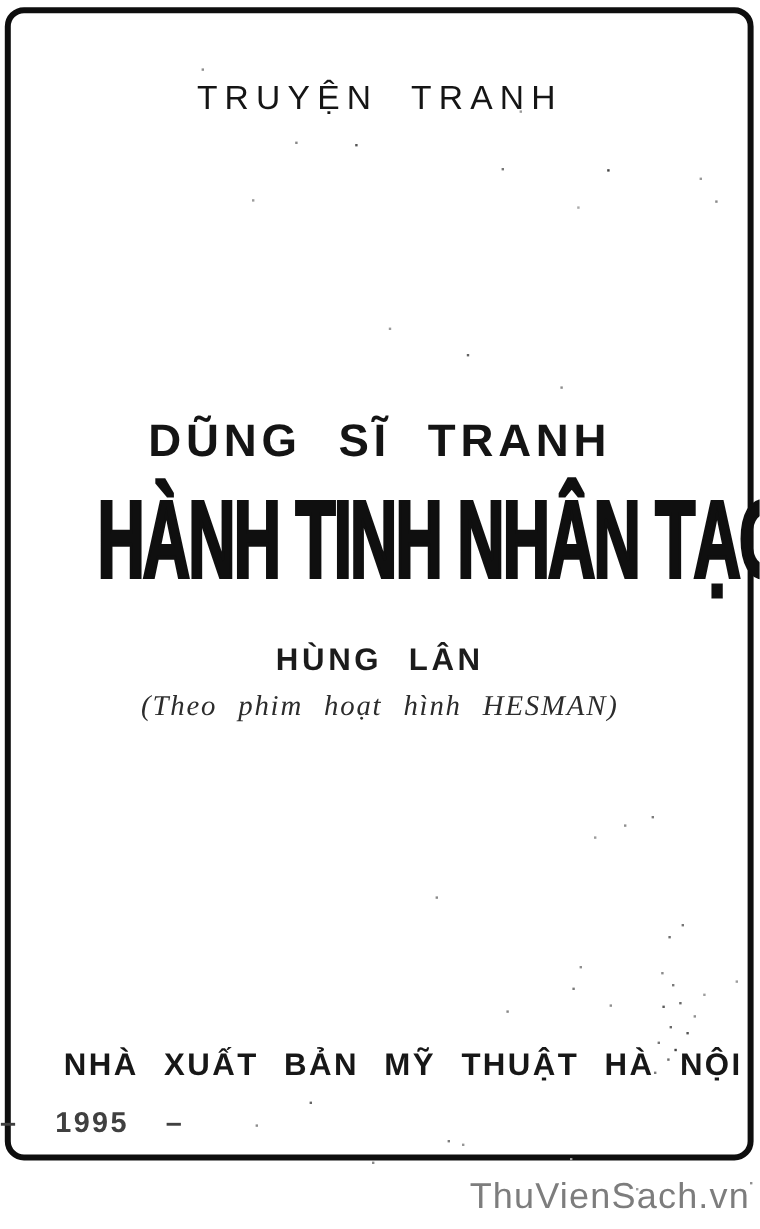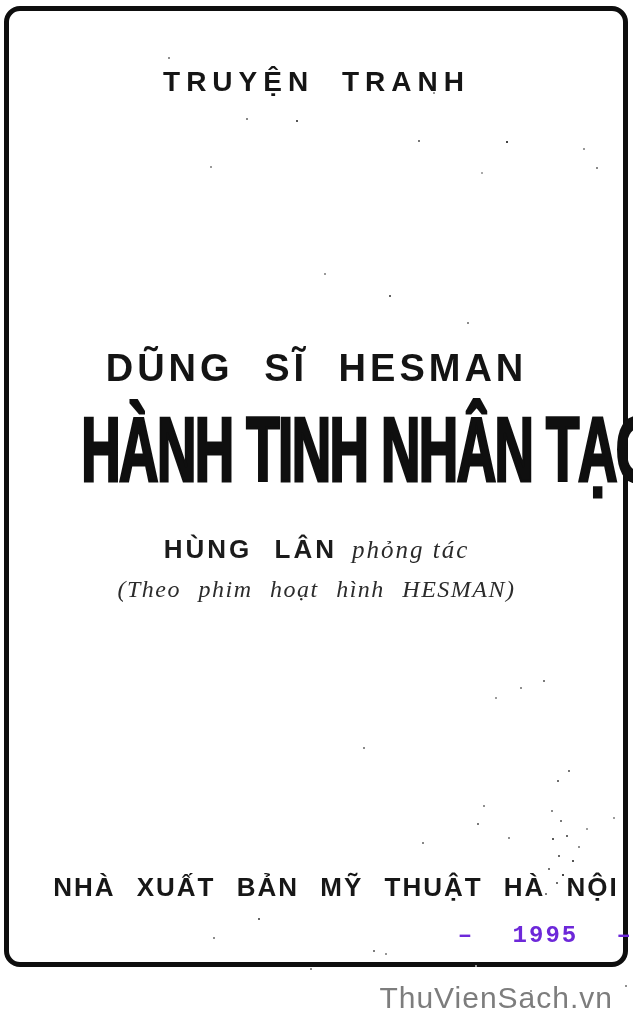--- a/index.html
+++ b/index.html
@@ -20,21 +20,21 @@
     border:5px solid #0e0e0e;
     border-radius:16px;
     background:#ffffff;
   }
 
   .category-label {
     position:absolute;
     left:0; top:66px; width:100%;
     text-align:center;
     font-size:28px;
-    font-weight:bold;
+    font-weight:normal;
     letter-spacing:6px;
     word-spacing:14px;
     color:#151515;
   }
 
   .series-title {
     position:absolute;
     left:0; top:347px; width:100%;
     text-align:center;
     font-size:38px;
@@ -106,32 +106,31 @@
     font-weight:bold;
     letter-spacing:2px;
     word-spacing:12px;
     color:#171717;
     padding-left:39px;
   }
 
   .year-line {
     position:absolute;
     left:0; top:922px; width:100%;
-    text-align:right;
+    text-align:left;
     font-size:24px;
     font-weight:bold;
     letter-spacing:2px;
     word-spacing:22px;
-    color:#6d28d9;
-    font-family:Liberation Mono, monospace;
+    color:#404040;
   }
 
   .watermark {
     position:absolute;
-    right:20px; top:981px;
+    right:8px; top:981px;
     font-size:30px;
     font-weight:normal;
     letter-spacing:1px;
     color:#7d7d7d;
   }
 
   
   .scan-noise {
     position:absolute;
     left:0; top:0; width:2px; height:2px;
@@ -186,29 +185,28 @@
 </style>
 </head>
 <body>
 
 <div class="page-frame"></div>
 
 <div class="scan-noise"></div>
 
 <div class="category-label">TRUYỆN TRANH</div>
 
-<div class="series-title">DŨNG SĨ HESMAN</div>
+<div class="series-title">DŨNG SĨ TRANH</div>
 
 <div class="main-title-wrap">
   <span class="main-title">HÀNH TINH NHÂN TẠO</span>
 </div>
 
 <div class="byline">
   <span class="author-name">HÙNG LÂN</span>
-  <span class="author-role">phỏng tác</span>
 </div>
 
 <div class="subtitle-note">(Theo phim hoạt hình HESMAN)</div>
 
 <div class="publisher-line">NHÀ XUẤT BẢN MỸ THUẬT HÀ NỘI</div>
 
 <div class="year-line">– 1995 –</div>
 
 <div class="watermark">ThuVienSach.vn</div>
 

